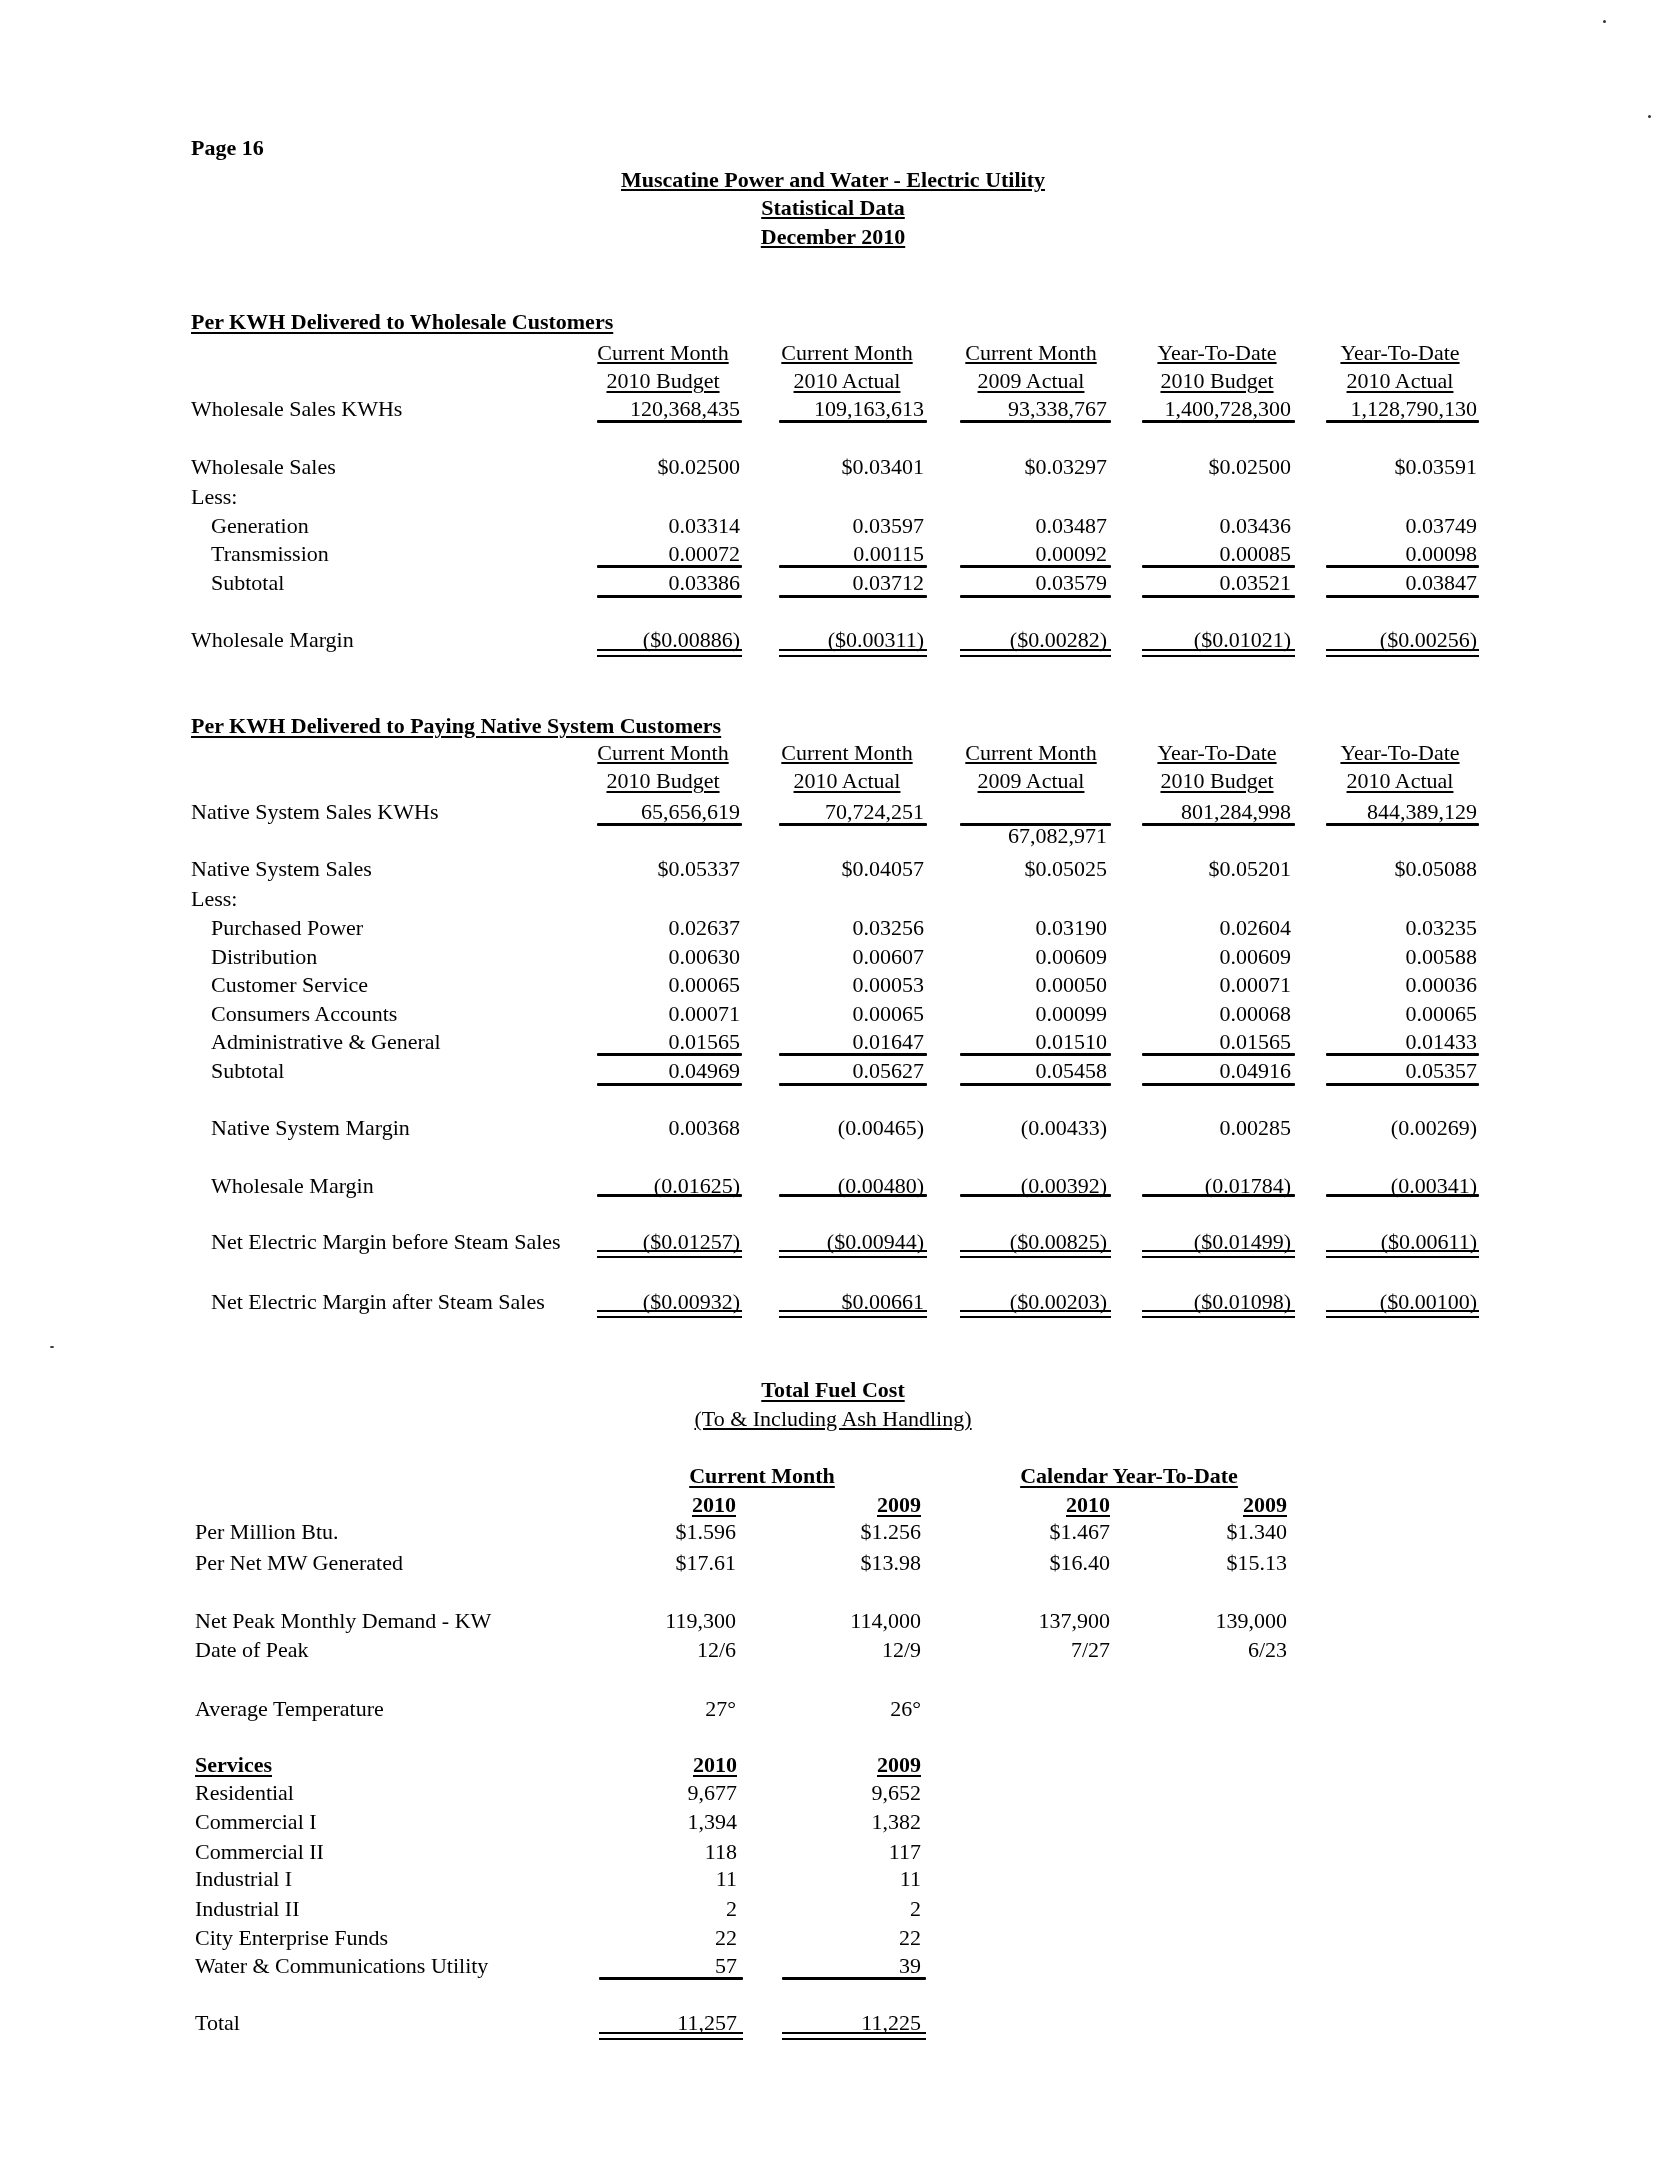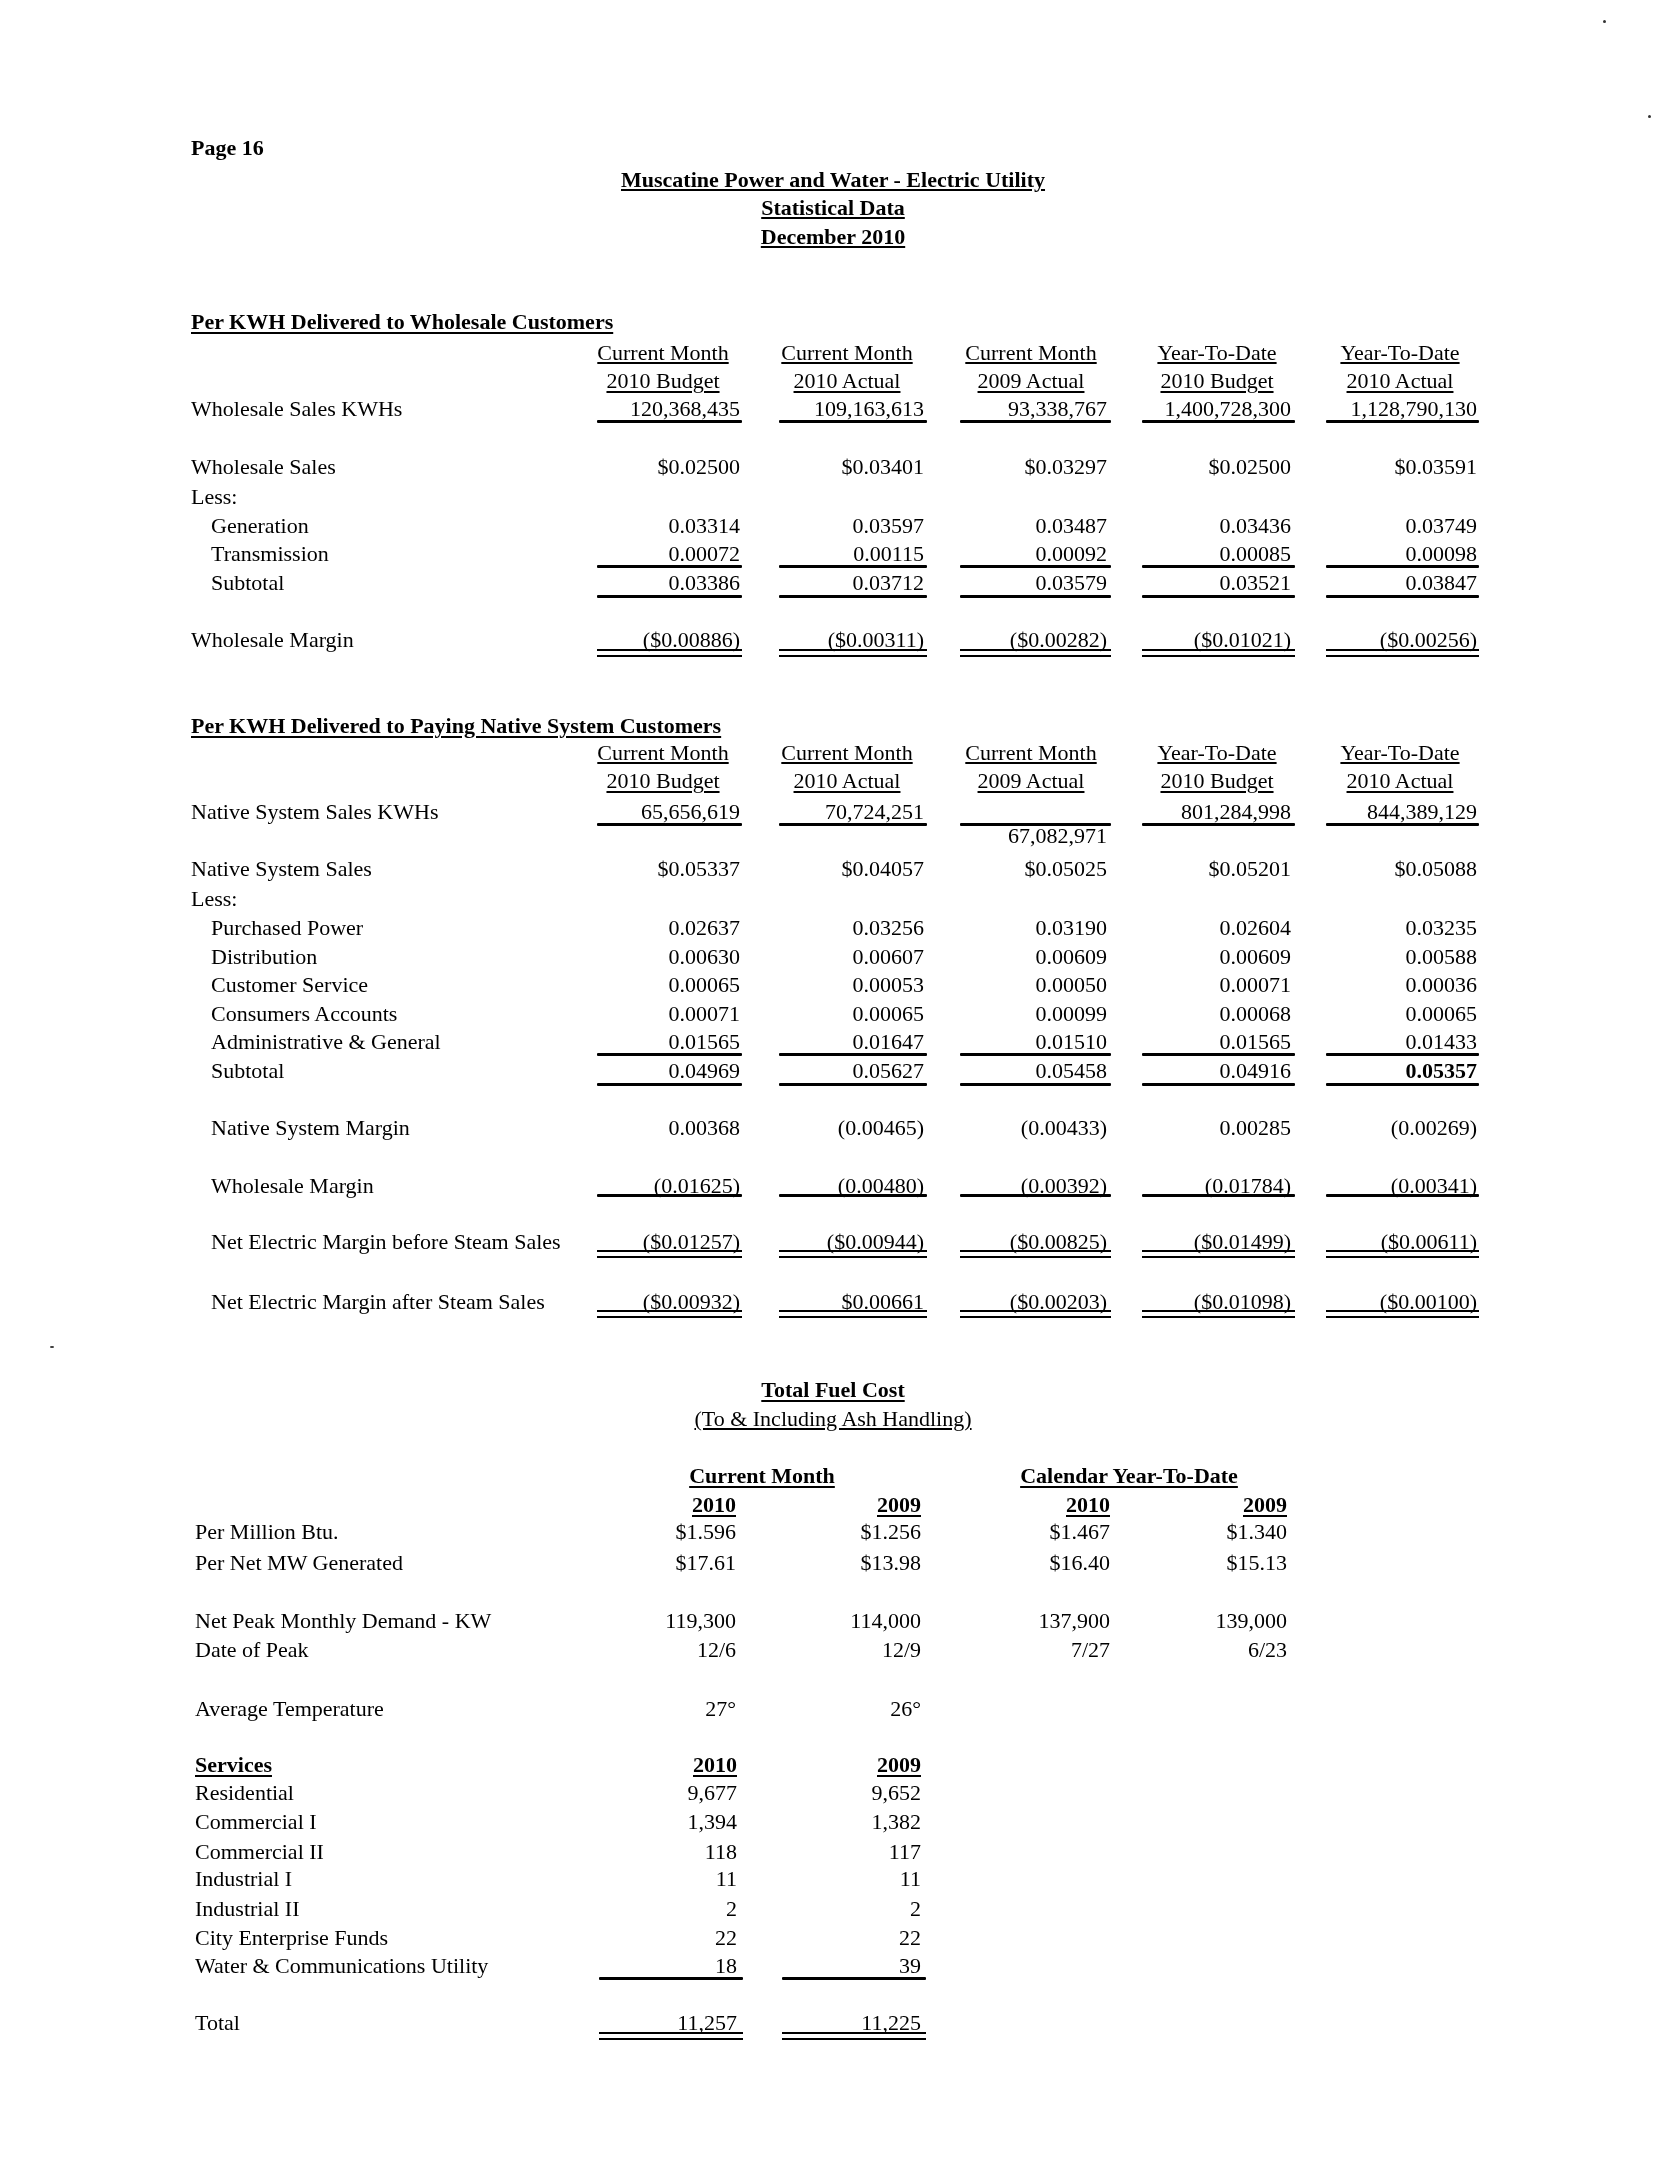--- a/index.html
+++ b/index.html
@@ -182,21 +182,21 @@
         <div class="abs r" style="left:1107px; top:1031px;">0.01510</div>
         <div class="abs r" style="left:1291px; top:1031px;">0.01565</div>
         <div class="abs r" style="left:1477px; top:1031px;">0.01433</div>
       </div>
       <div class="" style="">
         <div class="abs" style="left:211px; top:1060px;">Subtotal</div>
         <div class="abs r" style="left:740px; top:1060px;">0.04969</div>
         <div class="abs r" style="left:924px; top:1060px;">0.05627</div>
         <div class="abs r" style="left:1107px; top:1060px;">0.05458</div>
         <div class="abs r" style="left:1291px; top:1060px;">0.04916</div>
-        <div class="abs r" style="left:1477px; top:1060px;font-weight:bold;">0.05357</div>
+        <div class="abs r" style="left:1477px; top:1060px;">0.05357</div>
       </div>
       <div class="" style="">
         <div class="abs" style="left:211px; top:1117px;">Native System Margin</div>
         <div class="abs r" style="left:740px; top:1117px;">0.00368</div>
         <div class="abs r" style="left:924px; top:1117px;">(0.00465)</div>
         <div class="abs r" style="left:1107px; top:1117px;">(0.00433)</div>
         <div class="abs r" style="left:1291px; top:1117px;">0.00285</div>
         <div class="abs r" style="left:1477px; top:1117px;">(0.00269)</div>
       </div>
       <div class="" style="">
@@ -326,21 +326,21 @@
         <div class="abs r" style="left:737px; top:1898px;">2</div>
         <div class="abs r" style="left:921px; top:1898px;">2</div>
       </div>
       <div class="" style="">
         <div class="abs" style="left:195px; top:1927px;">City Enterprise Funds</div>
         <div class="abs r" style="left:737px; top:1927px;">22</div>
         <div class="abs r" style="left:921px; top:1927px;">22</div>
       </div>
       <div class="" style="">
         <div class="abs" style="left:195px; top:1955px;">Water &amp; Communications Utility</div>
-        <div class="abs r" style="left:737px; top:1955px;">18</div>
+        <div class="abs r" style="left:737px; top:1955px;">57</div>
         <div class="abs r" style="left:921px; top:1955px;">39</div>
       </div>
       <div class="line" style="left:599px; top:1977px; width:144px;"></div>
       <div class="line" style="left:782px; top:1977px; width:144px;"></div>
       <div class="" style="">
         <div class="abs" style="left:195px; top:2012px;">Total</div>
         <div class="abs r" style="left:737px; top:2012px;">11,257</div>
         <div class="abs r" style="left:921px; top:2012px;">11,225</div>
       </div>
       <div class="dbl" style="left:599px; top:2032px; width:144px;"></div>

